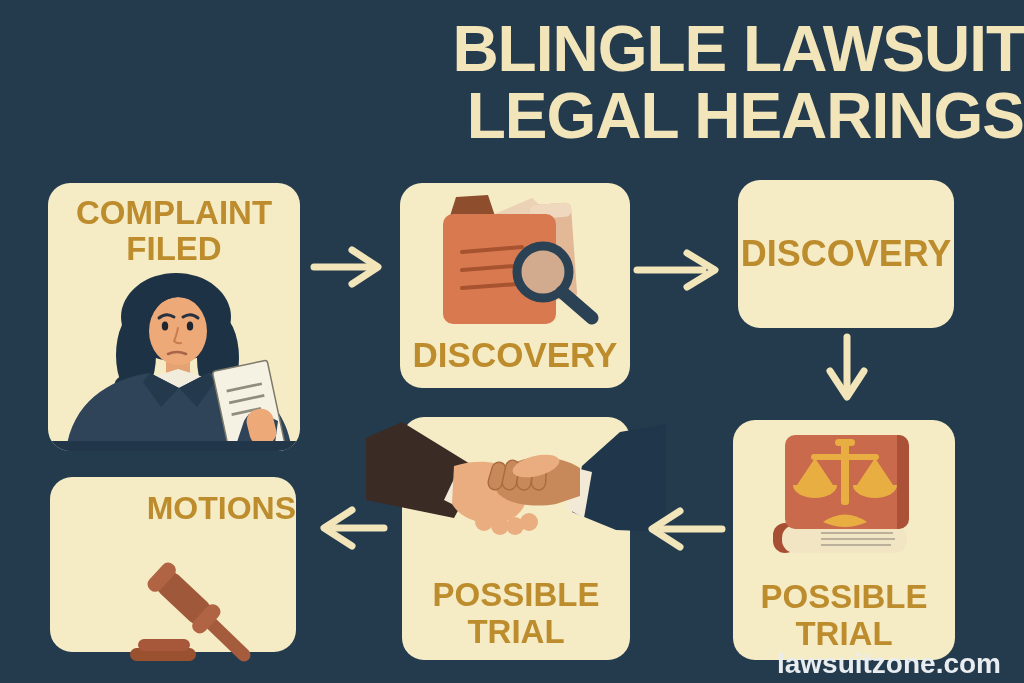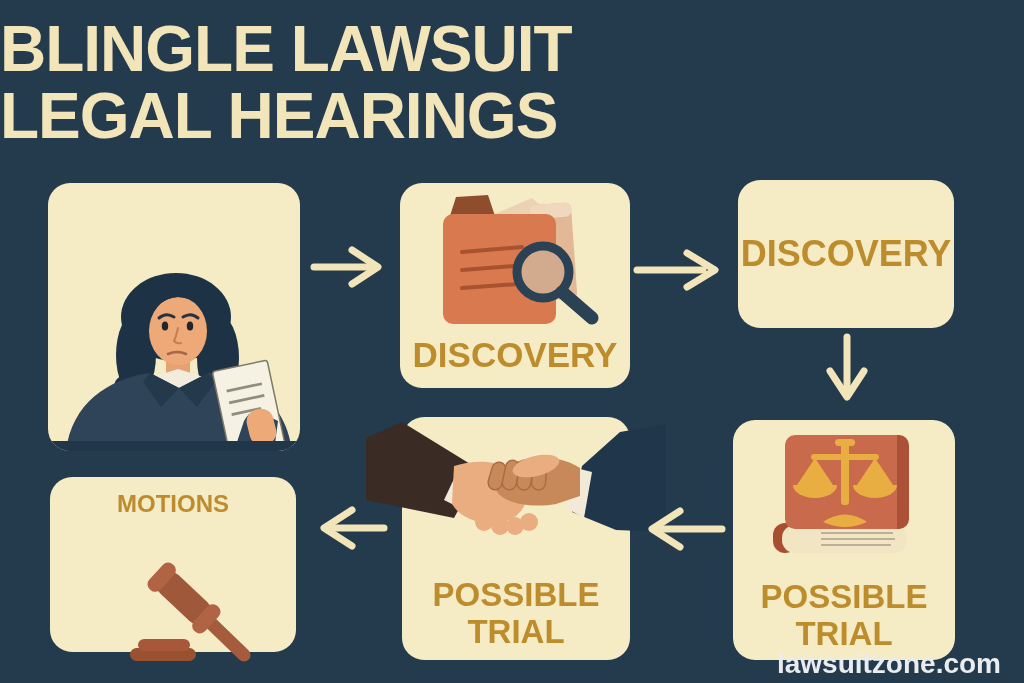--- a/index.html
+++ b/index.html
@@ -3,21 +3,21 @@
 <meta charset="utf-8">
 <style>
   html,body{margin:0;padding:0;}
   .stage{
     position:relative; width:1024px; height:683px; overflow:hidden;
     background:var(--background,#243a4d);
     font-family:"Liberation Sans", sans-serif;
   }
   .title{
     position:absolute; top:16px; left:0; width:100%;
-    text-align:left; color:var(--title-text,#f2e5ba);
+    text-align:right; color:var(--title-text,#f2e5ba);
     font-weight:bold; font-size:64px; line-height:1.04; letter-spacing:-1px;
   }
   .box{
     position:absolute; background:var(--box-fill,#f5ecc6); border-radius:22px;
   }
   .heading{
     color:var(--heading-text,#bd8c2d); font-weight:bold; text-align:center;
     line-height:1.1; width:100%;
   }
   #box-complaint{left:48px; top:183px; width:252px; height:268px; overflow:hidden;}
@@ -29,21 +29,21 @@
   #box-discovery{left:738px; top:180px; width:216px; height:148px;
     display:flex; align-items:center; justify-content:center;}
   #box-discovery .heading{font-size:36px;}
   #box-trial-book{left:733px; top:420px; width:222px; height:240px;}
   #book-svg{position:absolute; left:0; top:5px;}
   #box-trial-book .heading{position:absolute; bottom:8px; font-size:33px;}
   #box-trial-handshake{left:402px; top:417px; width:228px; height:243px;}
   #box-trial-handshake .heading{position:absolute; bottom:10px; font-size:33px;}
   #handshake-svg{position:absolute; left:366px; top:420px;}
   #box-motions{left:50px; top:477px; width:246px; height:175px;}
-  #box-motions .heading{position:absolute; top:14px; font-size:24px;}
+  #box-motions .heading{position:absolute; top:14px; font-size:32px;text-align:right;}
   #gavel-svg{position:absolute; left:122px; top:556px;}
   .arrow-svg{position:absolute;}
   .arrow-svg line,.arrow-svg polyline{
     stroke:var(--arrow,#f2e5ba); stroke-width:7; fill:none;
     stroke-linecap:round; stroke-linejoin:round;
   }
   #arrow-1{left:310px; top:246px;}
   #arrow-2{left:633px; top:249px;}
   #arrow-3{left:825px; top:333px;}
   #arrow-4{left:638px; top:506px;}
@@ -57,20 +57,24 @@
 <body>
 
 <div class="stage">
 
   <div class="title">
     <div>BLINGLE LAWSUIT</div>
     <div>LEGAL HEARINGS</div>
   </div>
 
   <div class="box" id="box-complaint">
+    <div class="heading">
+      <div>COMPLAINT</div>
+      <div>FILED</div>
+    </div>
     <svg id="woman-svg" width="252" height="196" viewBox="0 0 252 196">
       <ellipse cx="128" cy="62" rx="55" ry="44" fill="#1d3245"></ellipse>
       <ellipse cx="88" cy="100" rx="20" ry="42" fill="#1d3245"></ellipse>
       <ellipse cx="170" cy="103" rx="21" ry="44" fill="#1d3245"></ellipse>
       <circle cx="182" cy="138" r="15" fill="#1d3245"></circle>
       <circle cx="78" cy="132" r="12" fill="#1d3245"></circle>
       <rect x="118" y="98" width="24" height="22" fill="#e5a272"></rect>
       <ellipse cx="130" cy="76" rx="29" ry="34" fill="#eda977"></ellipse>
       <path d="M100,66 Q100,30 132,27 Q163,30 160,66 Q152,42 130,42 Q108,44 100,66 Z" fill="#1d3245"></path>
       <path d="M111,63 Q118,57 126,62" stroke="#27313f" stroke-width="3" fill="none" stroke-linecap="round"></path>

